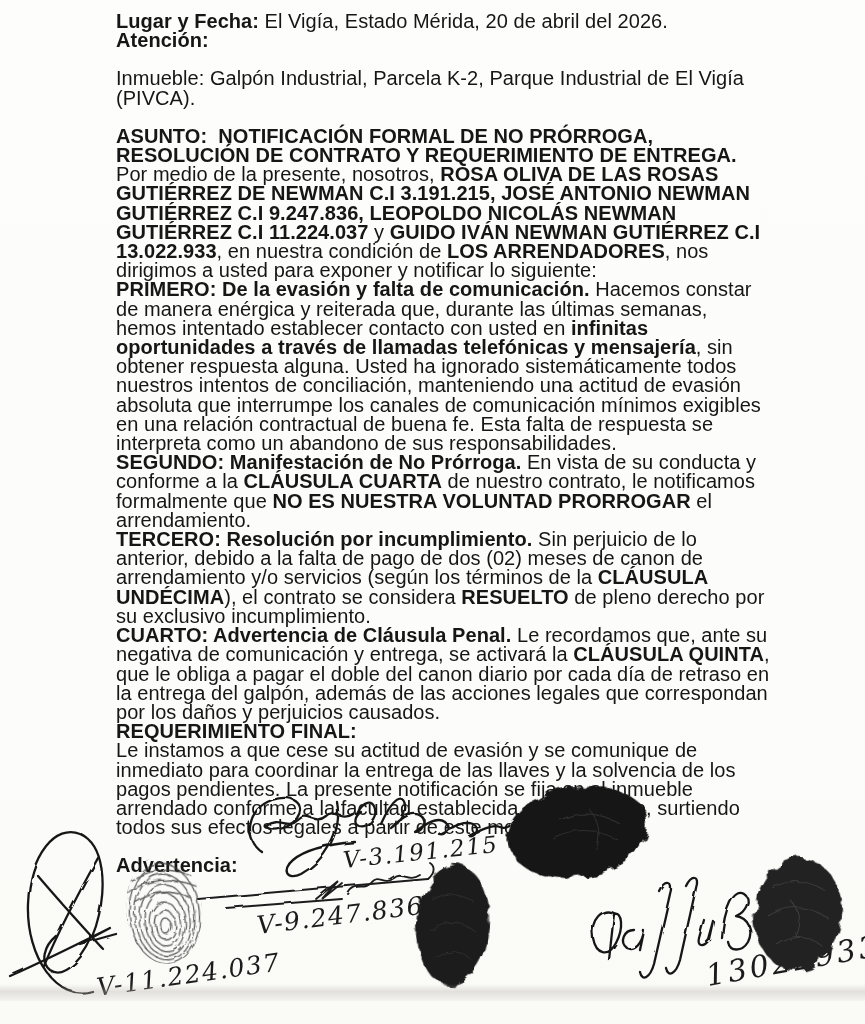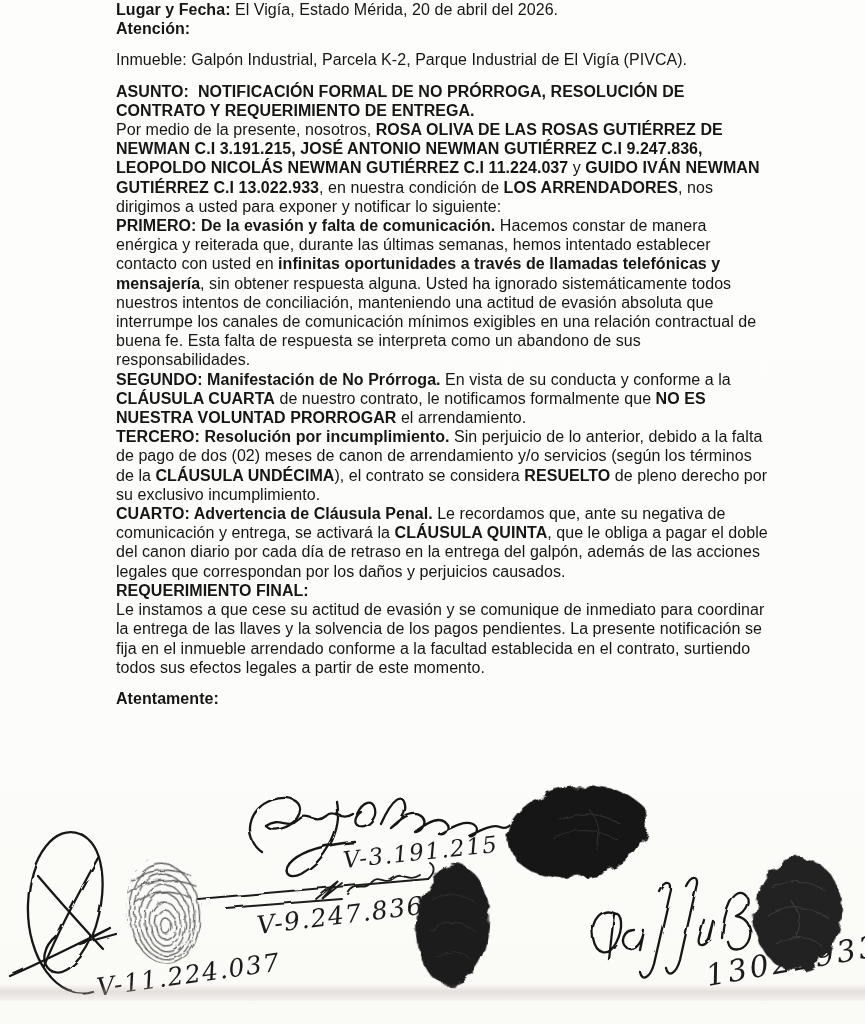--- a/index.html
+++ b/index.html
@@ -9,27 +9,27 @@
     background:#f6f6f4;
     overflow:hidden;
     position:relative;
   }
   .page {
     position:absolute; inset:0;
     background:linear-gradient(180deg,#fdfdfc 0%, #fcfcfa 70%, #fafaf7 100%);
   }
   .doc {
     position:absolute;
-    left:116px; top:0; width:656px;
-    font-size:16px; line-height:19.2px;
+    left:116px; top:12px; width:656px;
+    font-size:20px; line-height:19.2px;
     color:#161616;
     letter-spacing:0.05px;
   }
   .doc p { margin:0; }
-  .doc p.gap { margin-top:12px; }
+  .doc p.gap { margin-top:19px; }
   .b { font-weight:bold; }
   .sig-layer { position:absolute; left:0; top:780px; width:865px; height:244px; }
   .ink { stroke:#181818; stroke-width:2.3; fill:none; stroke-linecap:round; stroke-linejoin:round; }
   .ink-thin { stroke:#1c1c1c; stroke-width:1.9; fill:none; stroke-linecap:round; }
   .hand {
     font-family:"DejaVu Serif", serif;
     font-style:italic;
     fill:#1b1b1b;
     font-size:25px;
     letter-spacing:1.5px;
@@ -52,21 +52,21 @@
       <p><span class="b">Atención:</span></p>
       <p class="gap"><span class="r">Inmueble: Galpón Industrial, Parcela K-2, Parque Industrial de El Vigía (PIVCA).</span></p>
       <p class="gap"><span class="b">ASUNTO:&nbsp; NOTIFICACIÓN FORMAL DE NO PRÓRROGA, RESOLUCIÓN DE CONTRATO Y REQUERIMIENTO DE ENTREGA.</span></p>
       <p><span class="r">Por medio de la presente, nosotros, </span><span class="b">ROSA OLIVA DE LAS ROSAS GUTIÉRREZ DE NEWMAN C.I 3.191.215, JOSÉ ANTONIO NEWMAN GUTIÉRREZ C.I 9.247.836, LEOPOLDO NICOLÁS NEWMAN GUTIÉRREZ C.I 11.224.037</span><span class="r"> y </span><span class="b">GUIDO IVÁN NEWMAN GUTIÉRREZ C.I 13.022.933</span><span class="r">, en nuestra condición de </span><span class="b">LOS ARRENDADORES</span><span class="r">, nos dirigimos a usted para exponer y notificar lo siguiente:</span></p>
       <p><span class="b">PRIMERO: De la evasión y falta de comunicación. </span><span class="r">Hacemos constar de manera enérgica y reiterada que, durante las últimas semanas, hemos intentado establecer contacto con usted en </span><span class="b">infinitas oportunidades a través de llamadas telefónicas y mensajería</span><span class="r">, sin obtener respuesta alguna. Usted ha ignorado sistemáticamente todos nuestros intentos de conciliación, manteniendo una actitud de evasión absoluta que interrumpe los canales de comunicación mínimos exigibles en una relación contractual de buena fe. Esta falta de respuesta se interpreta como un abandono de sus responsabilidades.</span></p>
       <p><span class="b">SEGUNDO: Manifestación de No Prórroga. </span><span class="r">En vista de su conducta y conforme a la </span><span class="b">CLÁUSULA CUARTA</span><span class="r"> de nuestro contrato, le notificamos formalmente que </span><span class="b">NO ES NUESTRA VOLUNTAD PRORROGAR</span><span class="r"> el arrendamiento.</span></p>
       <p><span class="b">TERCERO: Resolución por incumplimiento. </span><span class="r">Sin perjuicio de lo anterior, debido a la falta de pago de dos (02) meses de canon de arrendamiento y/o servicios (según los términos de la </span><span class="b">CLÁUSULA UNDÉCIMA</span><span class="r">), el contrato se considera </span><span class="b">RESUELTO</span><span class="r"> de pleno derecho por su exclusivo incumplimiento.</span></p>
       <p><span class="b">CUARTO: Advertencia de Cláusula Penal. </span><span class="r">Le recordamos que, ante su negativa de comunicación y entrega, se activará la </span><span class="b">CLÁUSULA QUINTA</span><span class="r">, que le obliga a pagar el doble del canon diario por cada día de retraso en la entrega del galpón, además de las acciones legales que correspondan por los daños y perjuicios causados.</span></p>
       <p><span class="b">REQUERIMIENTO FINAL:</span></p>
       <p><span class="r">Le instamos a que cese su actitud de evasión y se comunique de inmediato para coordinar la entrega de las llaves y la solvencia de los pagos pendientes. La presente notificación se fija en el inmueble arrendado conforme a la facultad establecida en el contrato, surtiendo todos sus efectos legales a partir de este momento.</span></p>
-      <p class="gap"><span class="b">Atentamente:</span></p>
+      <p class="gap"><span class="b">Advertencia:</span></p>
     </div>
 
   <svg class="sig-layer" viewBox="0 0 865 244" xmlns="http://www.w3.org/2000/svg">
     <defs>
       <filter id="wig" x="-25%" y="-25%" width="150%" height="150%">
         <feTurbulence type="fractalNoise" baseFrequency="0.09" numOctaves="2" seed="7" result="n"></feTurbulence>
         <feDisplacementMap in="SourceGraphic" in2="n" scale="5"></feDisplacementMap>
       </filter>
       <filter id="inkwig" x="-25%" y="-25%" width="150%" height="150%">
         <feTurbulence type="fractalNoise" baseFrequency="0.05" numOctaves="2" seed="11" result="n"></feTurbulence>

